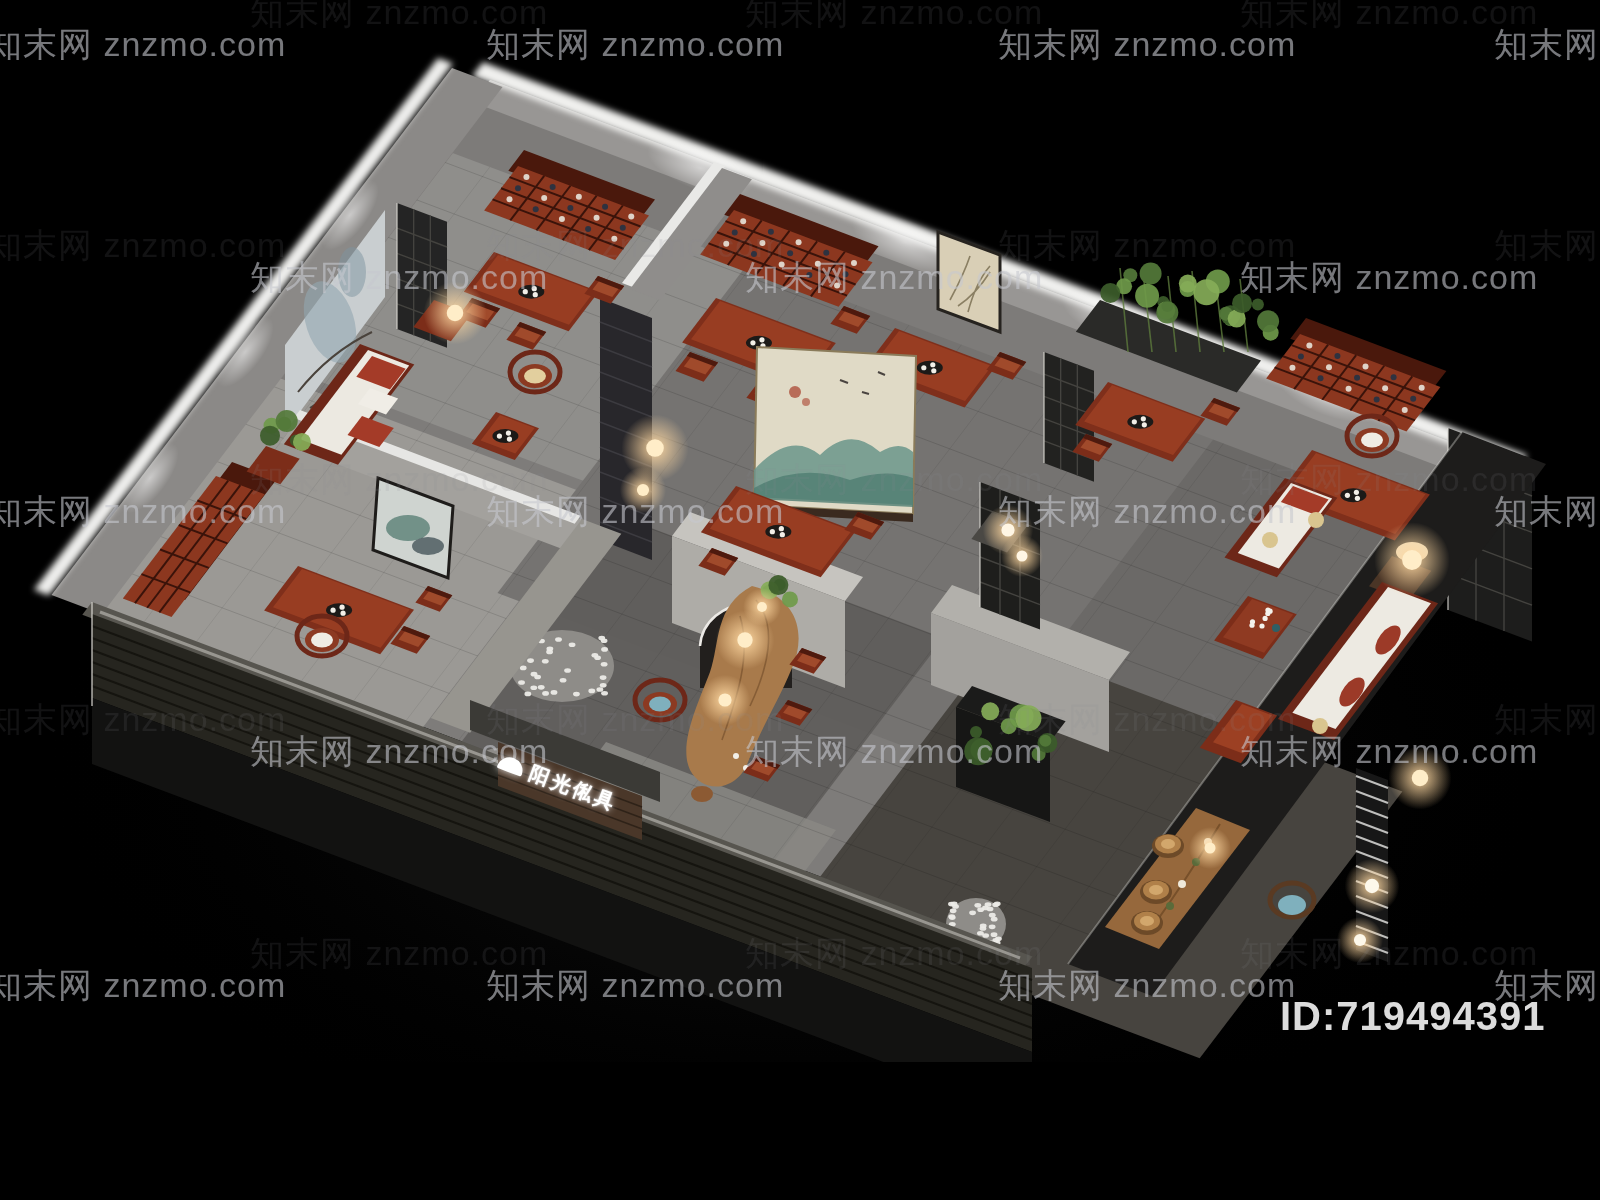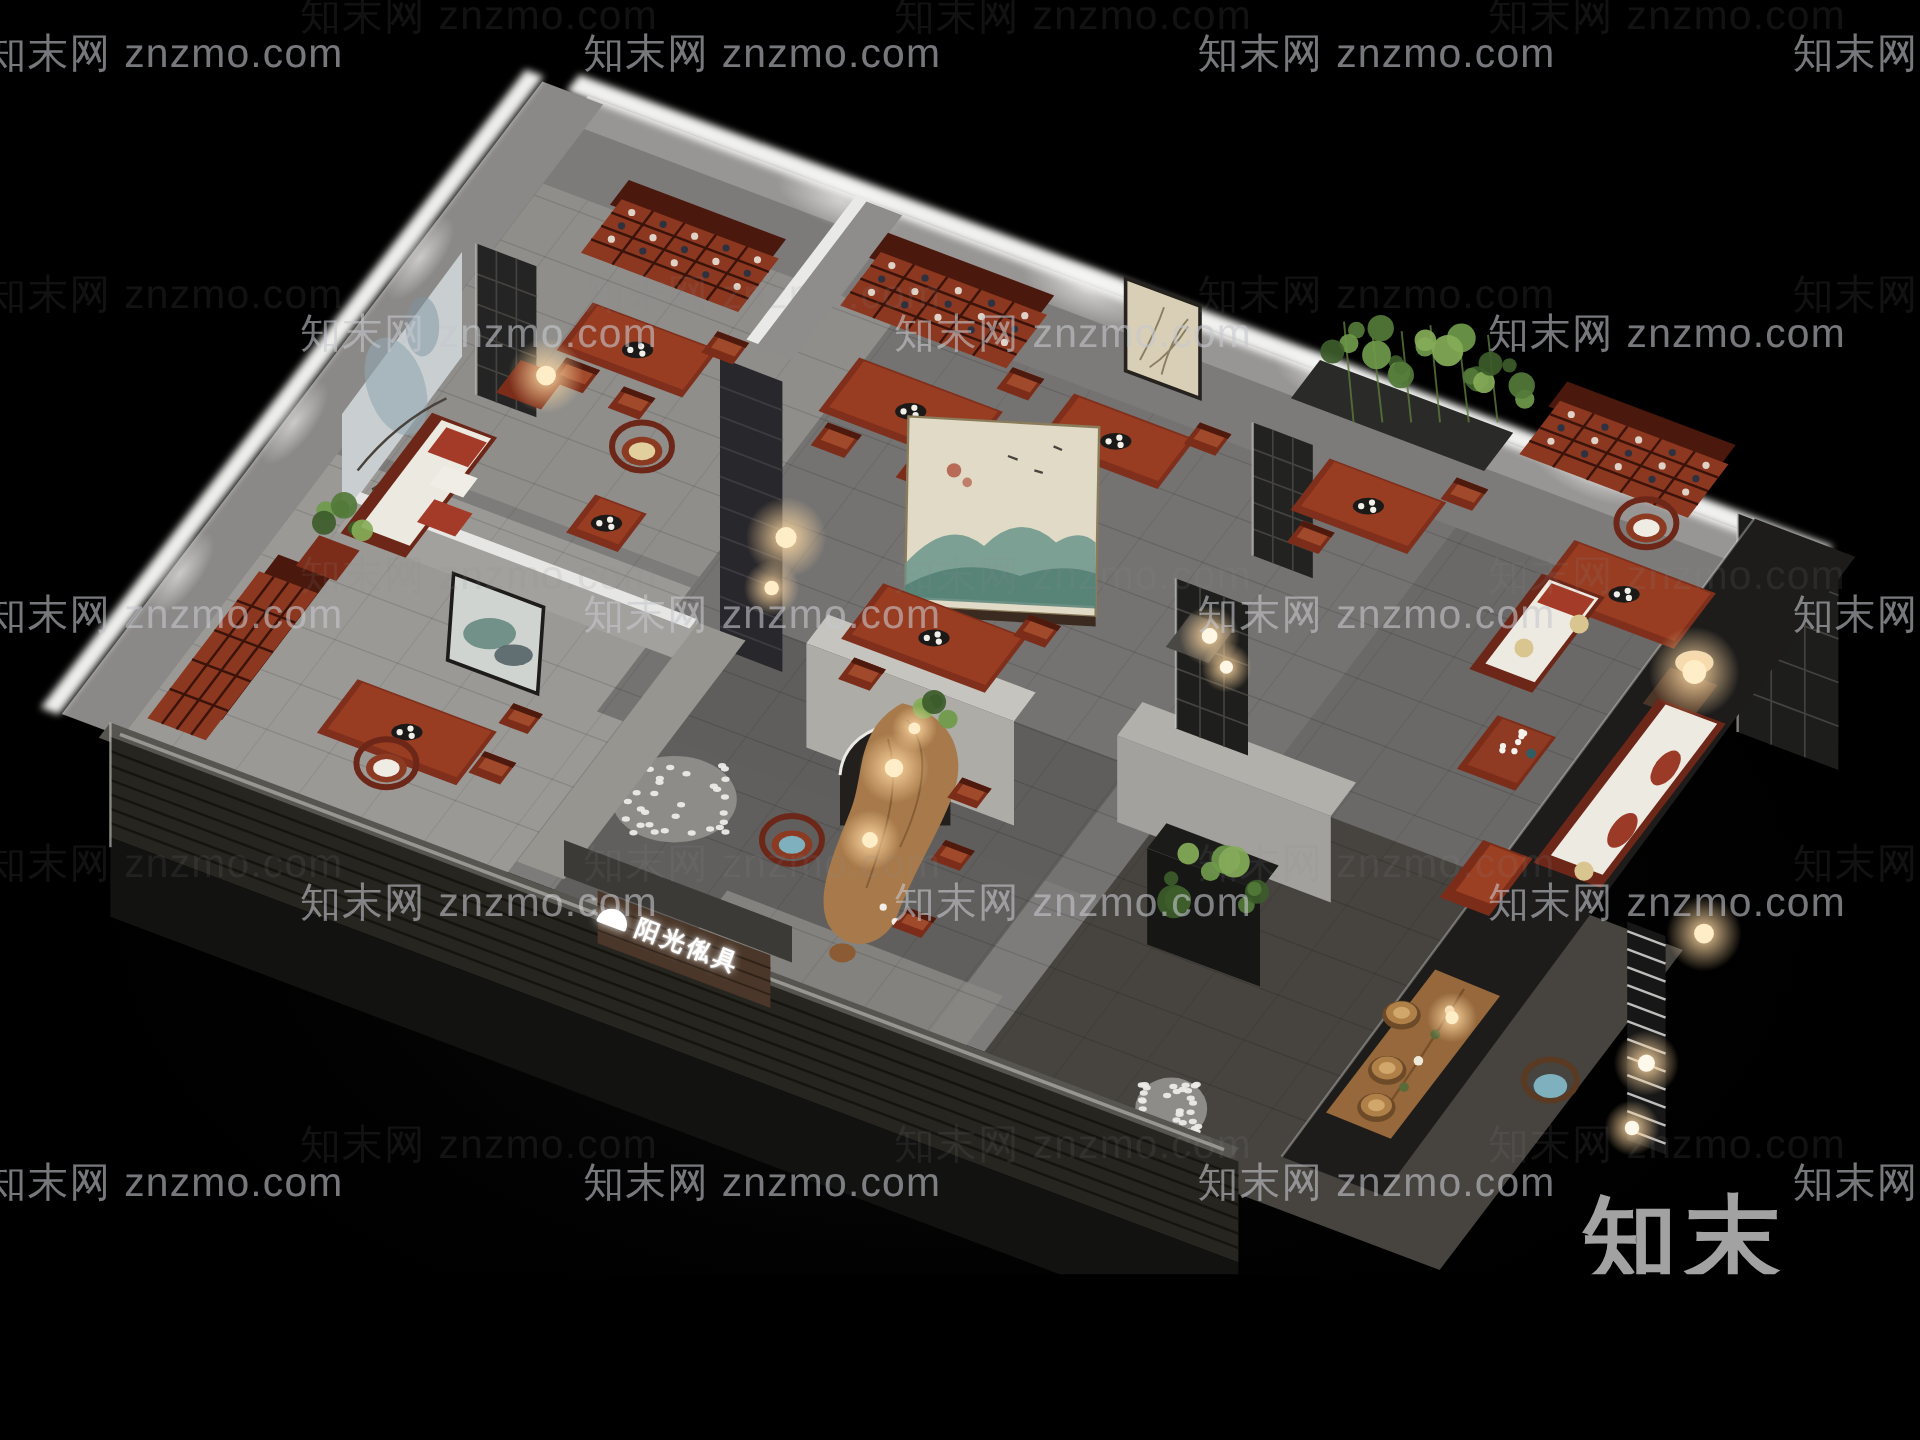--- a/index.html
+++ b/index.html
@@ -803,16 +803,15 @@
       <span class="wm" style="left: 1494px; top: 963px;">知末网 znzmo.com</span>
       <span class="wm faint" style="left: 250px; top: 931px;">知末网 znzmo.com</span>
       <span class="wm faint" style="left: 745px; top: 931px;">知末网 znzmo.com</span>
       <span class="wm faint" style="left: 1240px; top: 931px;">知末网 znzmo.com</span>
     </div>
   <div id="sign">
     <span class="sign-dome"></span>
     <span>阳光俬具</span>
   </div>
   <div id="brand">
-    <div id="brand-logo">知末</div>
     <div id="brand-id">ID:719494391</div>
   </div>
 </div>
 
 </body></html>

